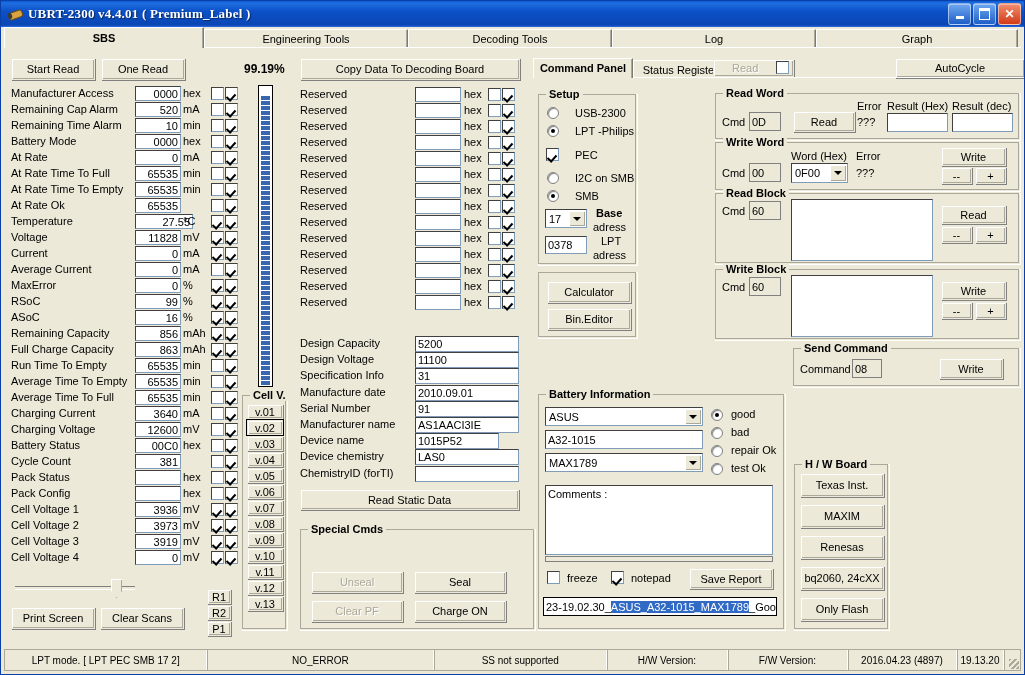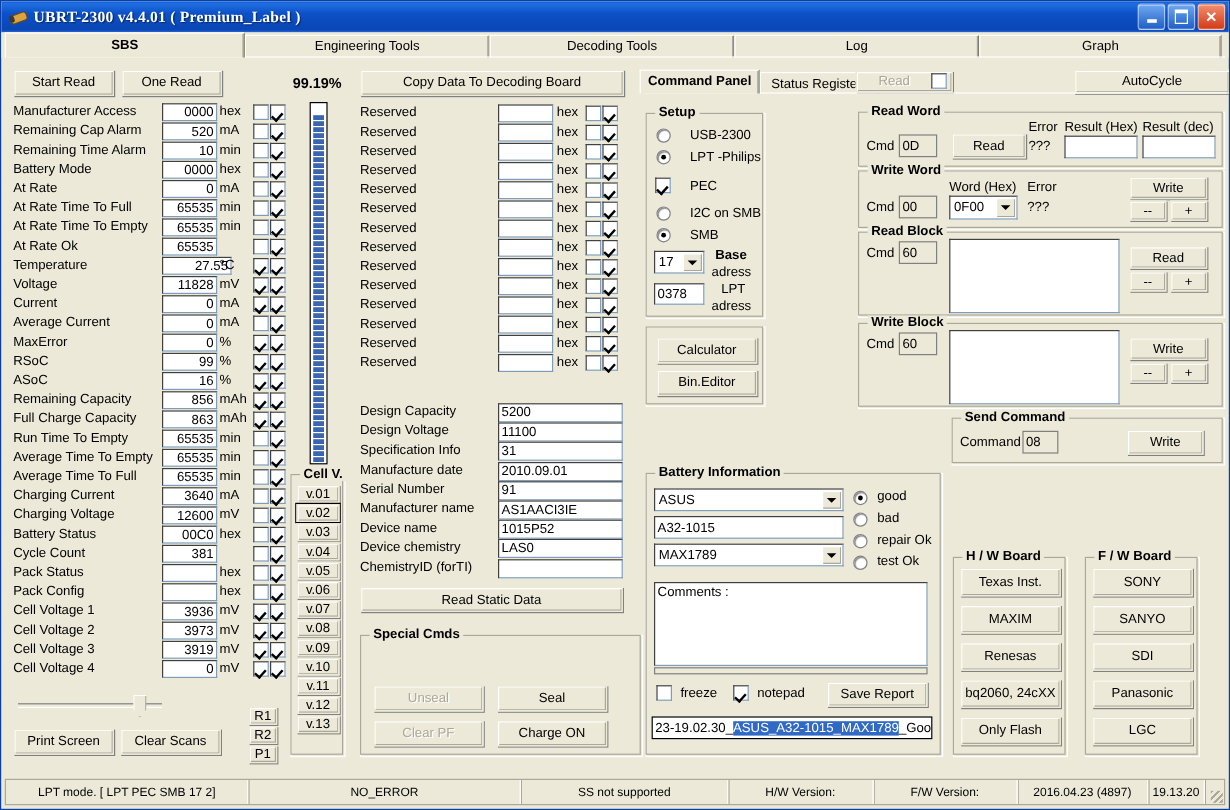--- a/index.html
+++ b/index.html
@@ -674,21 +674,21 @@
       </div>
       <div class="lbl" style="left: 299px; top: 401px;">Serial Number</div>
       <div class="fld" style="position: absolute; left: 414px; top: 400px; width: 104px; height: 16px;">
         <span>91</span>
       </div>
       <div class="lbl" style="left: 299px; top: 417px;">Manufacturer name</div>
       <div class="fld" style="position: absolute; left: 414px; top: 416px; width: 104px; height: 16px;">
         <span>AS1AACI3IE</span>
       </div>
       <div class="lbl" style="left: 299px; top: 433px;">Device name</div>
-      <div class="fld" style="position: absolute; left: 414px; top: 432px; width: 104px; height: 16px;">
+      <div class="fld" style="position: absolute; left: 414px; top: 432px; width: 84px; height: 16px;">
         <span>1015P52</span>
       </div>
       <div class="lbl" style="left: 299px; top: 449px;">Device chemistry</div>
       <div class="fld" style="position: absolute; left: 414px; top: 448px; width: 104px; height: 16px;">
         <span>LAS0</span>
       </div>
       <div class="lbl" style="left: 299px; top: 466px;">ChemistryID (forTI)</div>
       <div class="fld" style="position: absolute; left: 414px; top: 465px; width: 104px; height: 16px;">
         <span></span>
       </div>
@@ -907,40 +907,20 @@
         </div>
         <div class="btn" style="position: absolute; left: 0px; top: 93px; width: 84px; height: 24px;">
           <span>bq2060, 24cXX</span>
         </div>
         <div class="btn" style="position: absolute; left: 0px; top: 124px; width: 84px; height: 24px;">
           <span>Only Flash</span>
         </div>
       </div>
   </div>
 
-  <div class="grp" style="left:903px;top:463px;width:96px;height:167px">
-    <div class="grp-t">F / W   Board</div>
-    <div id="fw-buttons" style="position:absolute;left:5px;top:8px">
-        <div class="btn" style="position: absolute; left: 0px; top: 0px; width: 84px; height: 24px;">
-          <span>SONY</span>
-        </div>
-        <div class="btn" style="position: absolute; left: 0px; top: 31px; width: 84px; height: 24px;">
-          <span>SANYO</span>
-        </div>
-        <div class="btn" style="position: absolute; left: 0px; top: 62px; width: 84px; height: 24px;">
-          <span>SDI</span>
-        </div>
-        <div class="btn" style="position: absolute; left: 0px; top: 93px; width: 84px; height: 24px;">
-          <span>Panasonic</span>
-        </div>
-        <div class="btn" style="position: absolute; left: 0px; top: 124px; width: 84px; height: 24px;">
-          <span>LGC</span>
-        </div>
-      </div>
-  </div>
 
   <div class="status">
     <div class="cell" style="width:205px">LPT mode. [ LPT  PEC  SMB  17 2]</div>
     <div class="cell" style="width:230px">NO_ERROR</div>
     <div class="cell" style="width:175px">SS not supported</div>
     <div class="cell" style="width:122px">H/W Version:</div>
     <div class="cell" style="width:122px">F/W Version:</div>
     <div class="cell" style="width:110px">2016.04.23 (4897)</div>
     <div class="cell" style="flex:1 1 auto">19.13.20</div>
     <div class="grip">

